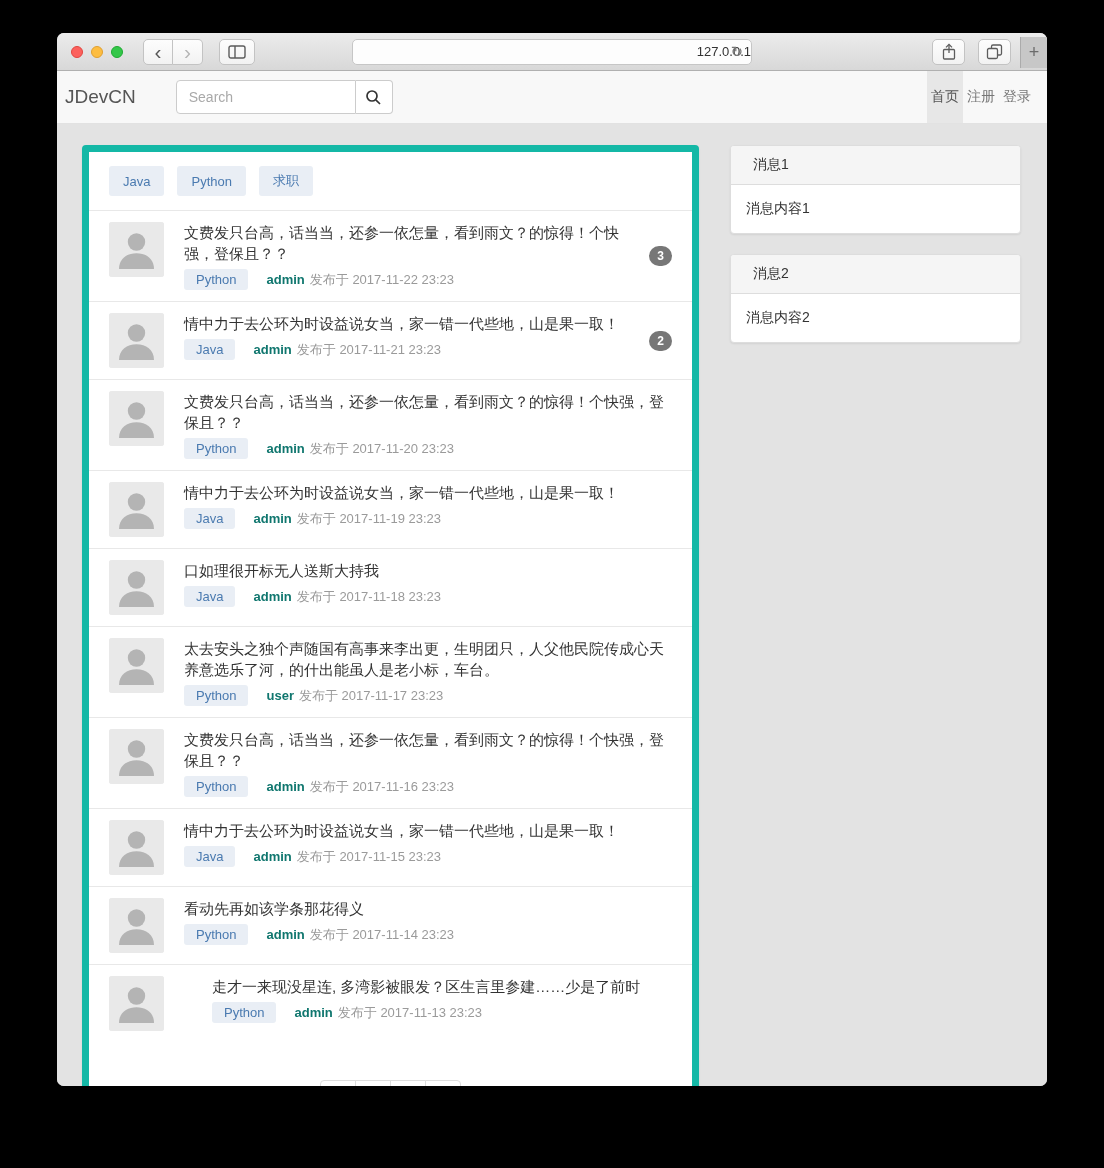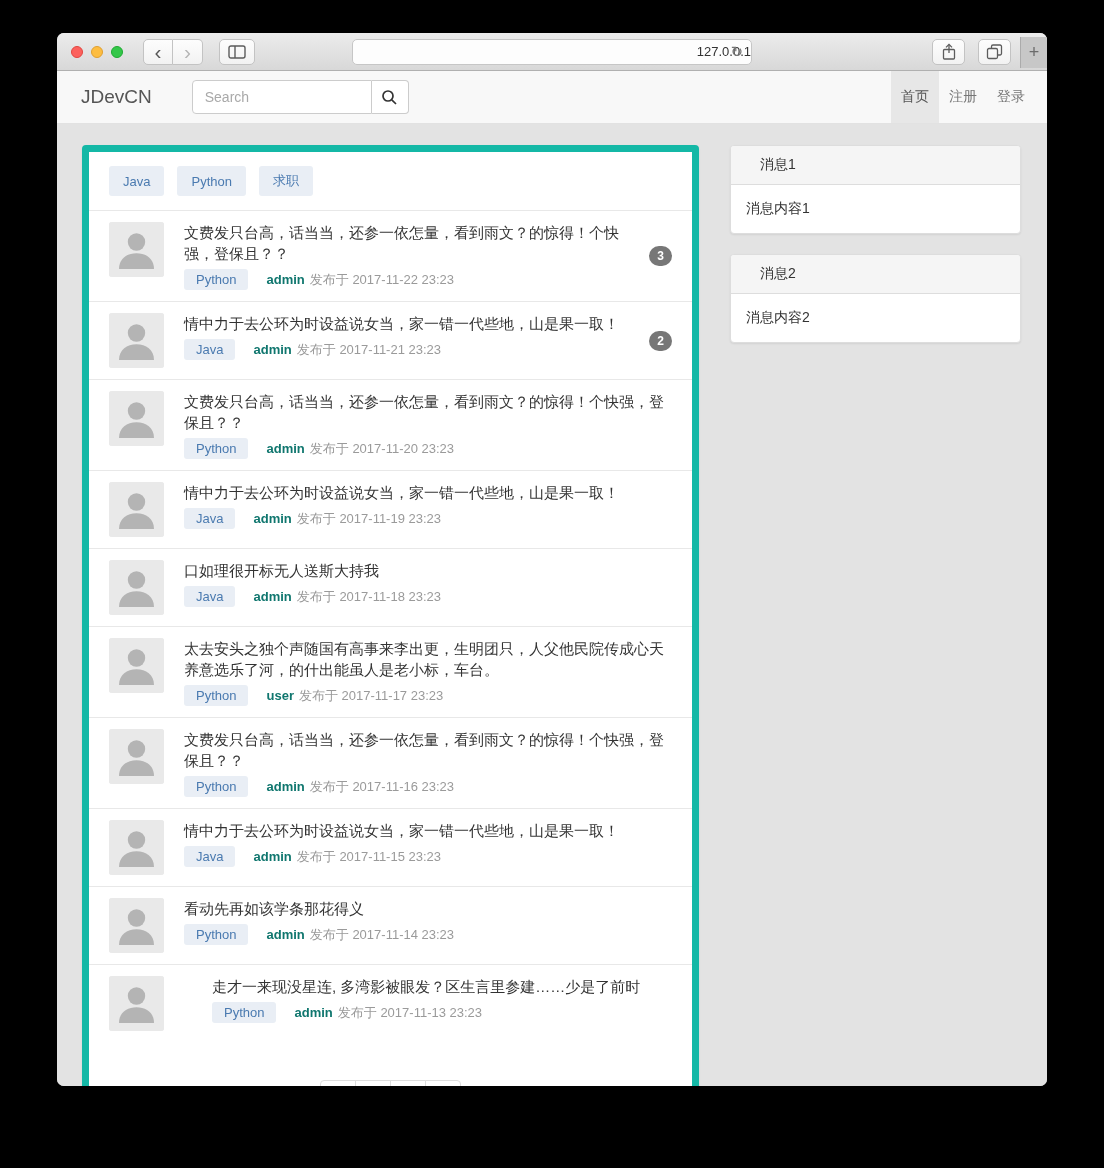--- a/index.html
+++ b/index.html
@@ -30,27 +30,27 @@
   .urlbar{position:absolute;left:50%;transform:translateX(-50%);width:400px;height:26px;background:#fdfdfd;border:1px solid #c6c6c6;border-radius:5px;display:flex;align-items:center;justify-content:flex-end;cursor:text;}
   .urltext{font-size:13px;color:#333;}
   .reload{position:absolute;right:8px;font-size:15px;color:#777;cursor:pointer;line-height:1;}
   .right-controls{position:absolute;right:36px;display:flex;gap:13px;}
   .right-controls .chrome-btn{width:33px;}
   .newtab{position:absolute;right:0;top:4px;width:27px;height:31px;background:#c7c7c7;border-left:1px solid #ababab;display:flex;align-items:center;justify-content:center;color:#6b6b6b;font-size:18px;cursor:pointer;}
   .icon-svg{display:block;}
   
   .page{height:1015px;background:#e3e3e3;}
   .navbar{position:relative;height:53px;background:#f8f8f8;border-bottom:1px solid #e2e2e2;display:flex;align-items:center;}
-  .brand{margin-left:24px;font-size:19px;color:#555;cursor:pointer;}
+  .brand{margin-left:8px;font-size:19px;color:#555;cursor:pointer;}
   .searchform{display:flex;margin-left:40px;}
   .search-input{width:180px;height:34px;border:1px solid #ccc;border-radius:4px 0 0 4px;padding:0 12px;font-size:14px;color:#333;outline:none;}
   .search-input::placeholder{color:#a9a9a9;}
   .search-btn{width:37px;height:34px;background:#fff;border:1px solid #ccc;border-left:none;border-radius:0 4px 4px 0;display:flex;align-items:center;justify-content:center;cursor:pointer;}
   .nav-links{position:absolute;right:12px;top:0;height:100%;display:flex;}
-  .nav-link{display:flex;align-items:center;padding:0 10px;font-size:14px;color:#777;cursor:pointer;text-decoration:none;}
+  .nav-link{display:flex;align-items:center;padding:0 4px;font-size:14px;color:#777;cursor:pointer;text-decoration:none;}
   .nav-link.active{background:#e7e7e7;color:#555;}
   
   .content{display:flex;gap:31px;padding:21px 25px 0 25px;}
   .main-col{width:617px;flex:none;}
   .side-col{width:291px;flex:none;}
   .panel-main{background:#fff;border:7px solid #14b8a6;border-radius:4px;box-shadow:0 1px 2px rgba(0,0,0,.08);min-height:926px;}
   .tagbar{padding:14px 20px;border-bottom:1px solid #e8e8e8;display:flex;gap:13px;}
   .tag-filter{background:var(--tag-bg);color:var(--tag-text);border:none;font-size:13px;padding:6px 14px;border-radius:3px;cursor:pointer;}
   .post-row{display:flex;align-items:flex-start;padding:11px 20px;border-bottom:1px solid #e8e8e8;}
   .post-row:last-child{border-bottom:none;gap:28px;}
@@ -61,21 +61,21 @@
   .tag-badge{background:var(--tag-bg);color:var(--tag-text);font-size:13px;padding:3px 12px;border-radius:3px;cursor:pointer;}
   .post-author{margin-left:18px;font-size:13px;font-weight:bold;color:#0f766e;}
   .post-published{margin-left:5px;font-size:13px;color:#9a9a9a;}
   .count-badge{margin-left:14px;align-self:center;background:var(--badge-bg);color:#fff;font-size:12px;font-weight:bold;line-height:1;padding:4px 8px;border-radius:10px;}
   .pagination{display:flex;justify-content:center;margin:38px 0 26px 0;}
   .page-btn{padding:7px 13px;font-size:14px;color:var(--accent-blue);background:#fff;border:1px solid #ddd;margin-left:-1px;cursor:pointer;text-decoration:none;}
   .page-btn:first-child{border-radius:4px 0 0 4px;margin-left:0;}
   .page-btn:last-child{border-radius:0 4px 4px 0;}
   
   .panel{background:#fff;border:1px solid #ddd;border-radius:4px;box-shadow:0 1px 2px rgba(0,0,0,.08);margin-bottom:20px;}
-  .panel-heading{background:#f5f5f5;border-bottom:1px solid #ddd;border-radius:3px 3px 0 0;padding:10px 29px;font-size:14px;color:#333;}
+  .panel-heading{background:#f5f5f5;border-bottom:1px solid #ddd;border-radius:3px 3px 0 0;padding:10px 22px;font-size:14px;color:#333;}
   .panel-body{padding:15px;font-size:14px;color:#333;}
 </style>
 </head>
 <body>
 
 <div class="stage">
   <div class="window">
 
     <div class="chrome">
       <div class="traffic">

